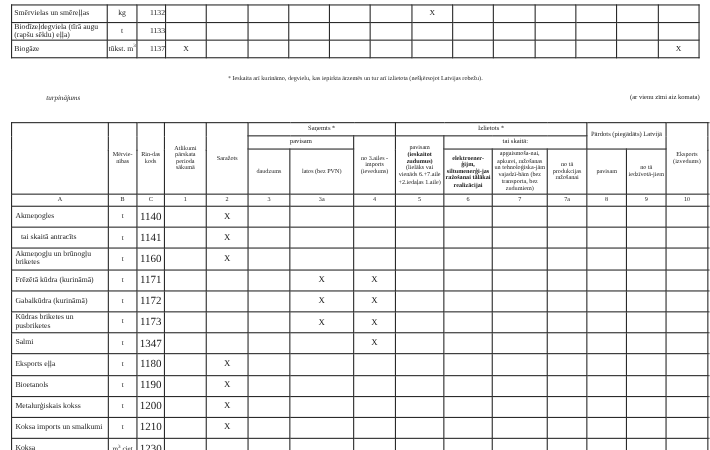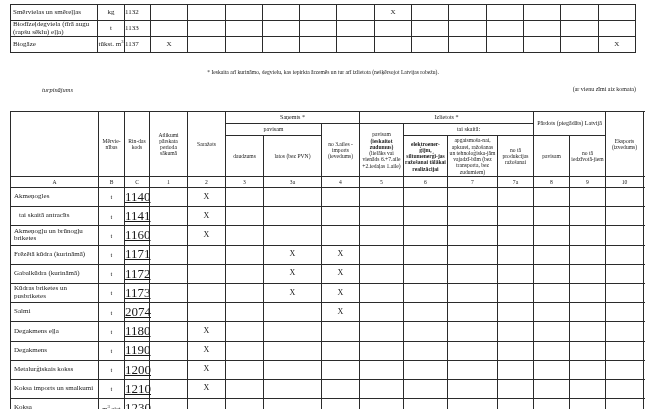--- a/index.html
+++ b/index.html
@@ -22,21 +22,21 @@
     vertical-align:middle;
     background:#fff;
   }
 
   
   .top-wrap{position:absolute;left:10px;top:4px;width:626px;}
   table.top{width:626px;}
   table.top td{height:15px;font-size:7px;line-height:1.08;}
   .t-name{width:82px;text-align:left;padding:0 2px;}
   .t-unit{width:26px;text-align:center;font-size:6.5px;}
-  .t-code{width:25px;text-align:left;font-size:7px;}
+  .t-code{width:25px;text-align:right;font-size:7px;}
   .t-cell{text-align:center;font-size:8px;}
   .rowtall td{height:18px;}
 
   .footnote-top{
     position:absolute;left:10px;top:69px;width:626px;
     font-size:5.6px;line-height:1.1;text-align:center;
     font-family:"Liberation Serif", serif;
   }
 
   .turp{
@@ -60,21 +60,21 @@
   .hdr .sub{font-size:6px;height:9px;}
   .hdr .tall{height:62px;}
 
   .numrow td{height:10px;font-size:6.4px;}
 
   .datarow td{height:18.2px;}
   .datarow td.lbl{
     text-align:left;padding:0 3px;font-size:7px;line-height:1.1;
   }
   .datarow td.unit{font-size:6.5px;}
-  .datarow td.code{font-size:13px;text-decoration:underline;}
+  .datarow td.code{font-size:10px;}
   .datarow td.mark{font-size:8px;}
   .indent{padding-left:8px !important;}
   sup{font-size:4.6px;vertical-align:super;}
 
   .b{font-weight:bold;}
 </style>
 </head>
 <body>
 
 <div class="page">
@@ -326,55 +326,55 @@
             <td class="mark"></td>
             <td class="mark"></td>
             <td class="mark"></td>
             <td class="mark"></td>
             <td class="mark"></td>
             <td class="mark"></td>
           </tr>
           <tr class="datarow">
             <td class="lbl">Salmi</td>
             <td class="unit">t</td>
-            <td class="code">2074</td>
-            <td class="mark"></td>
-            <td class="mark"></td>
-            <td class="mark"></td>
-            <td class="mark"></td>
-            <td class="mark">X</td>
-            <td class="mark"></td>
-            <td class="mark"></td>
-            <td class="mark"></td>
-            <td class="mark"></td>
-            <td class="mark"></td>
-            <td class="mark"></td>
-            <td class="mark"></td>
-            <td class="mark"></td>
-          </tr>
-          <tr class="datarow">
-            <td class="lbl">Degakmens eļļa</td>
+            <td class="code">1347</td>
+            <td class="mark"></td>
+            <td class="mark"></td>
+            <td class="mark"></td>
+            <td class="mark"></td>
+            <td class="mark">X</td>
+            <td class="mark"></td>
+            <td class="mark"></td>
+            <td class="mark"></td>
+            <td class="mark"></td>
+            <td class="mark"></td>
+            <td class="mark"></td>
+            <td class="mark"></td>
+            <td class="mark"></td>
+          </tr>
+          <tr class="datarow">
+            <td class="lbl">Eksports eļļa</td>
             <td class="unit">t</td>
             <td class="code">1180</td>
             <td class="mark"></td>
             <td class="mark">X</td>
             <td class="mark"></td>
             <td class="mark"></td>
             <td class="mark"></td>
             <td class="mark"></td>
             <td class="mark"></td>
             <td class="mark"></td>
             <td class="mark"></td>
             <td class="mark"></td>
             <td class="mark"></td>
             <td class="mark"></td>
             <td class="mark"></td>
           </tr>
           <tr class="datarow">
-            <td class="lbl">Degakmens</td>
+            <td class="lbl">Bioetanols</td>
             <td class="unit">t</td>
             <td class="code">1190</td>
             <td class="mark"></td>
             <td class="mark">X</td>
             <td class="mark"></td>
             <td class="mark"></td>
             <td class="mark"></td>
             <td class="mark"></td>
             <td class="mark"></td>
             <td class="mark"></td>

